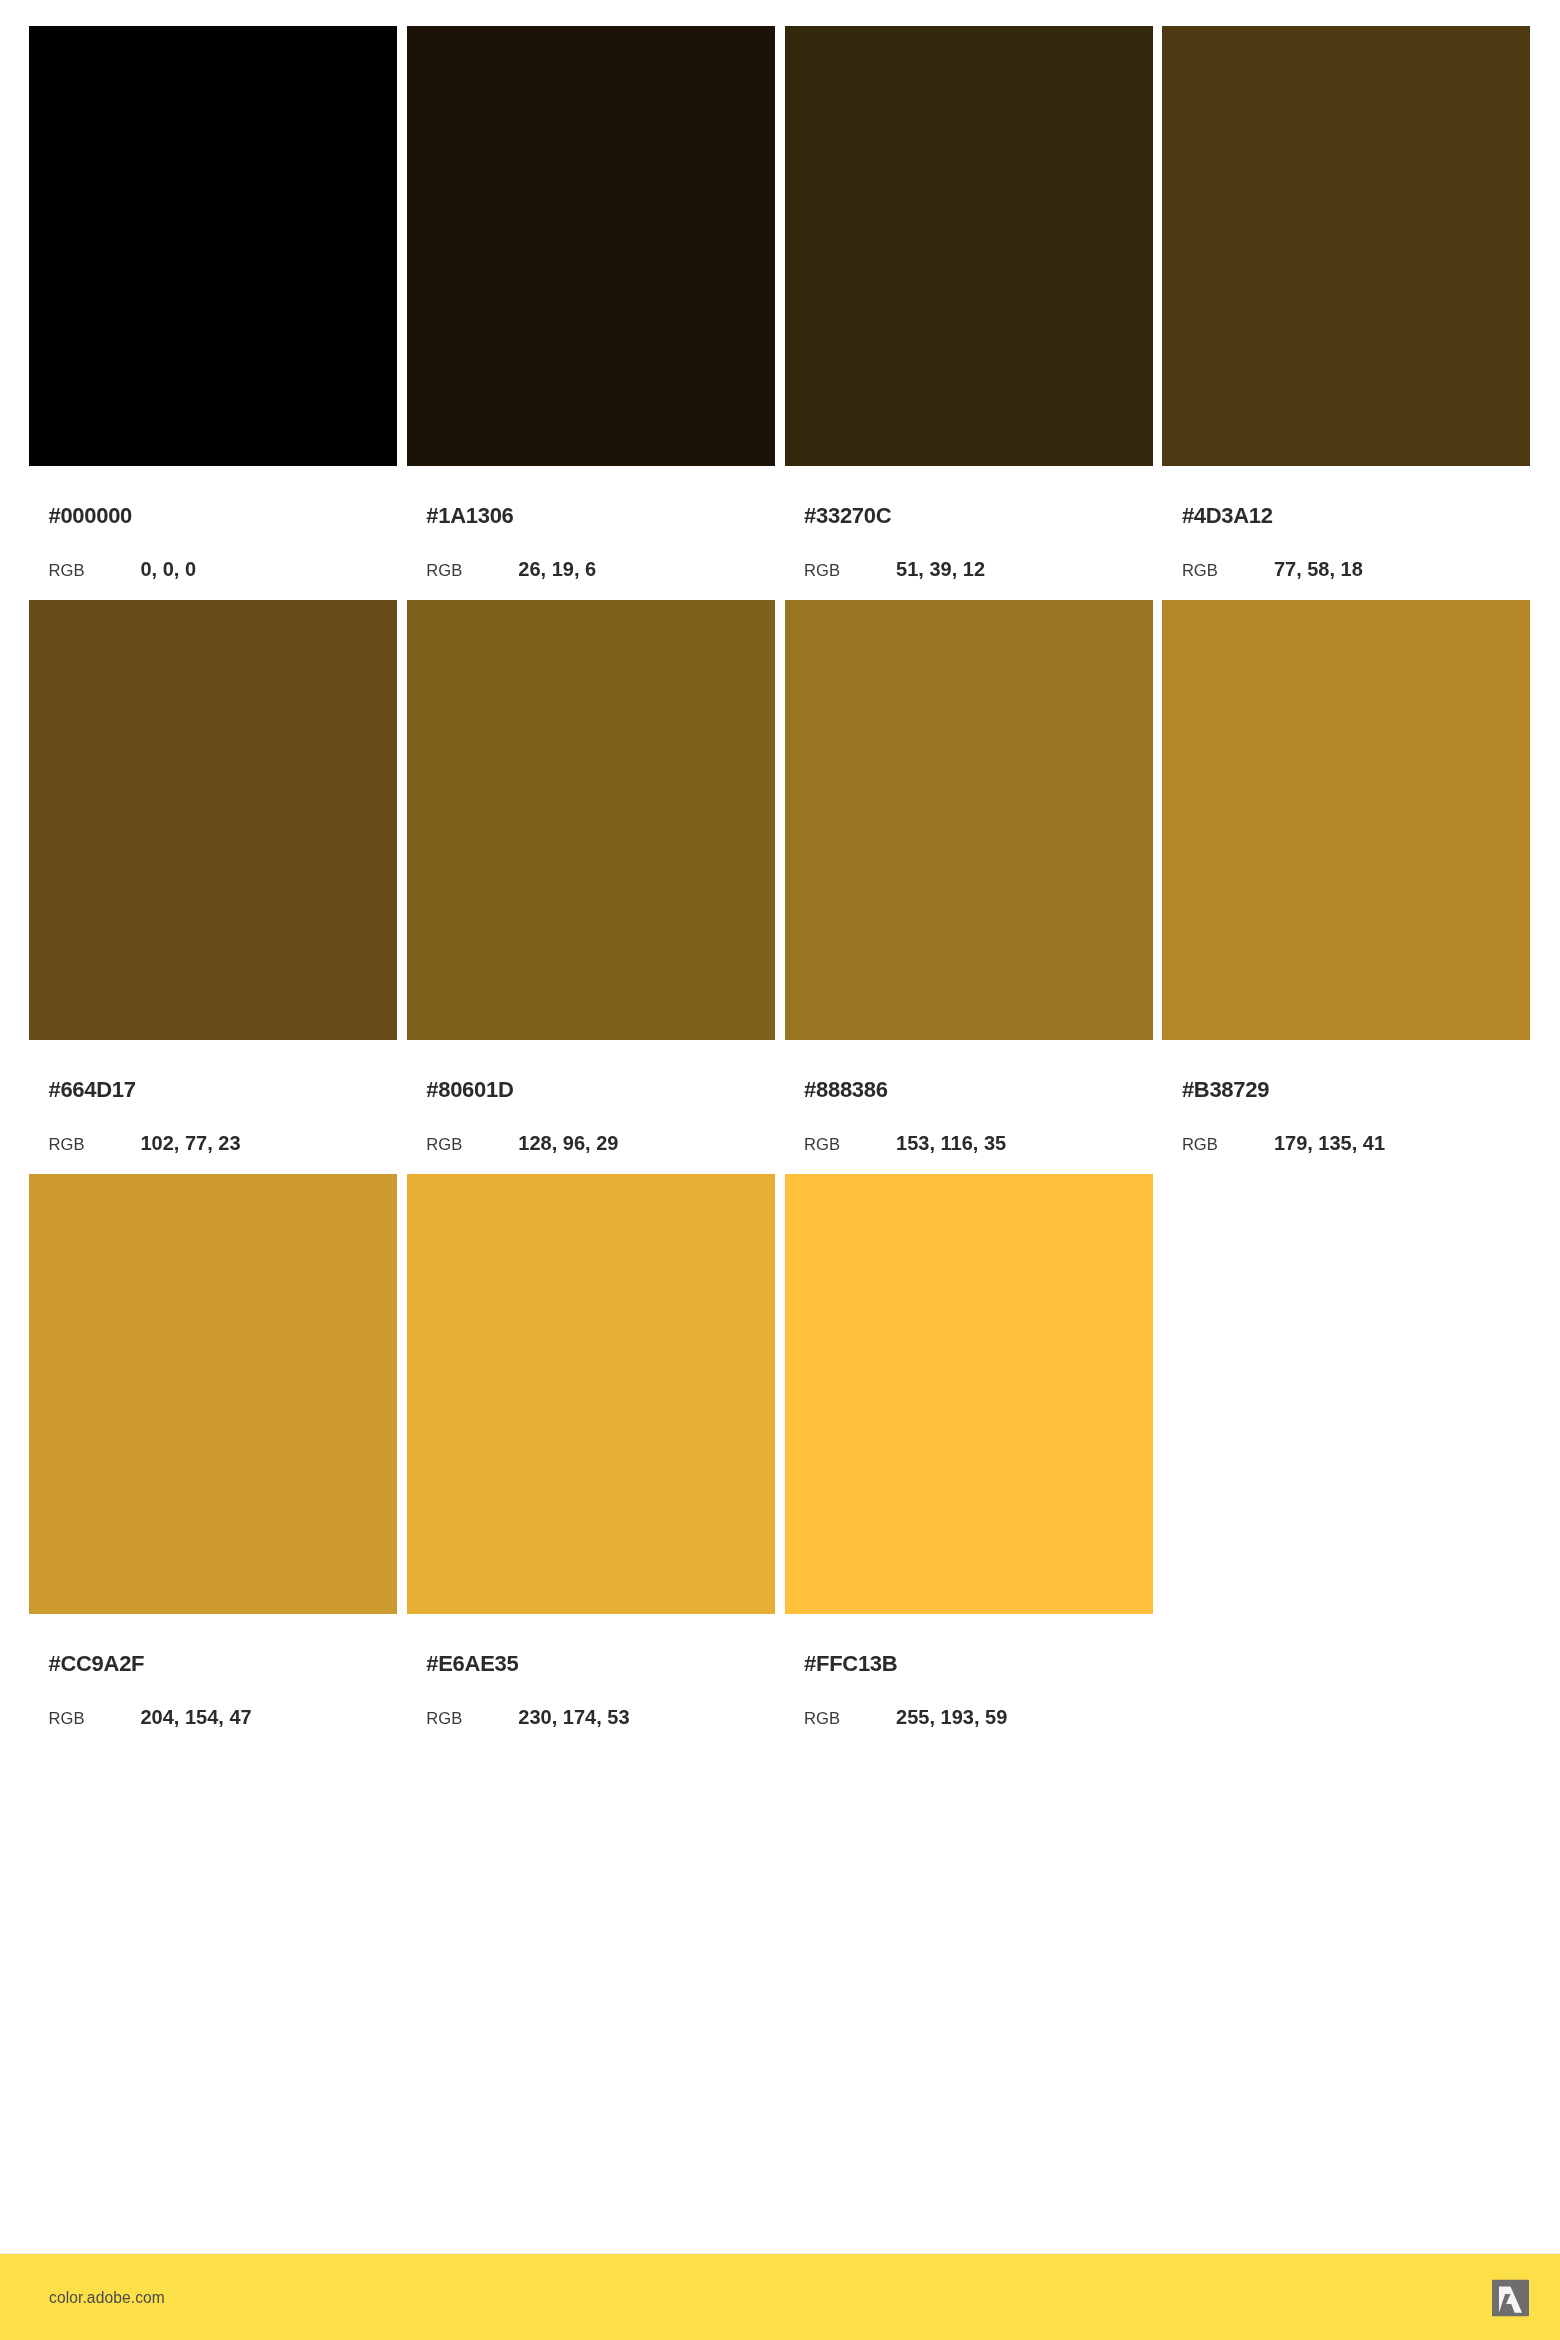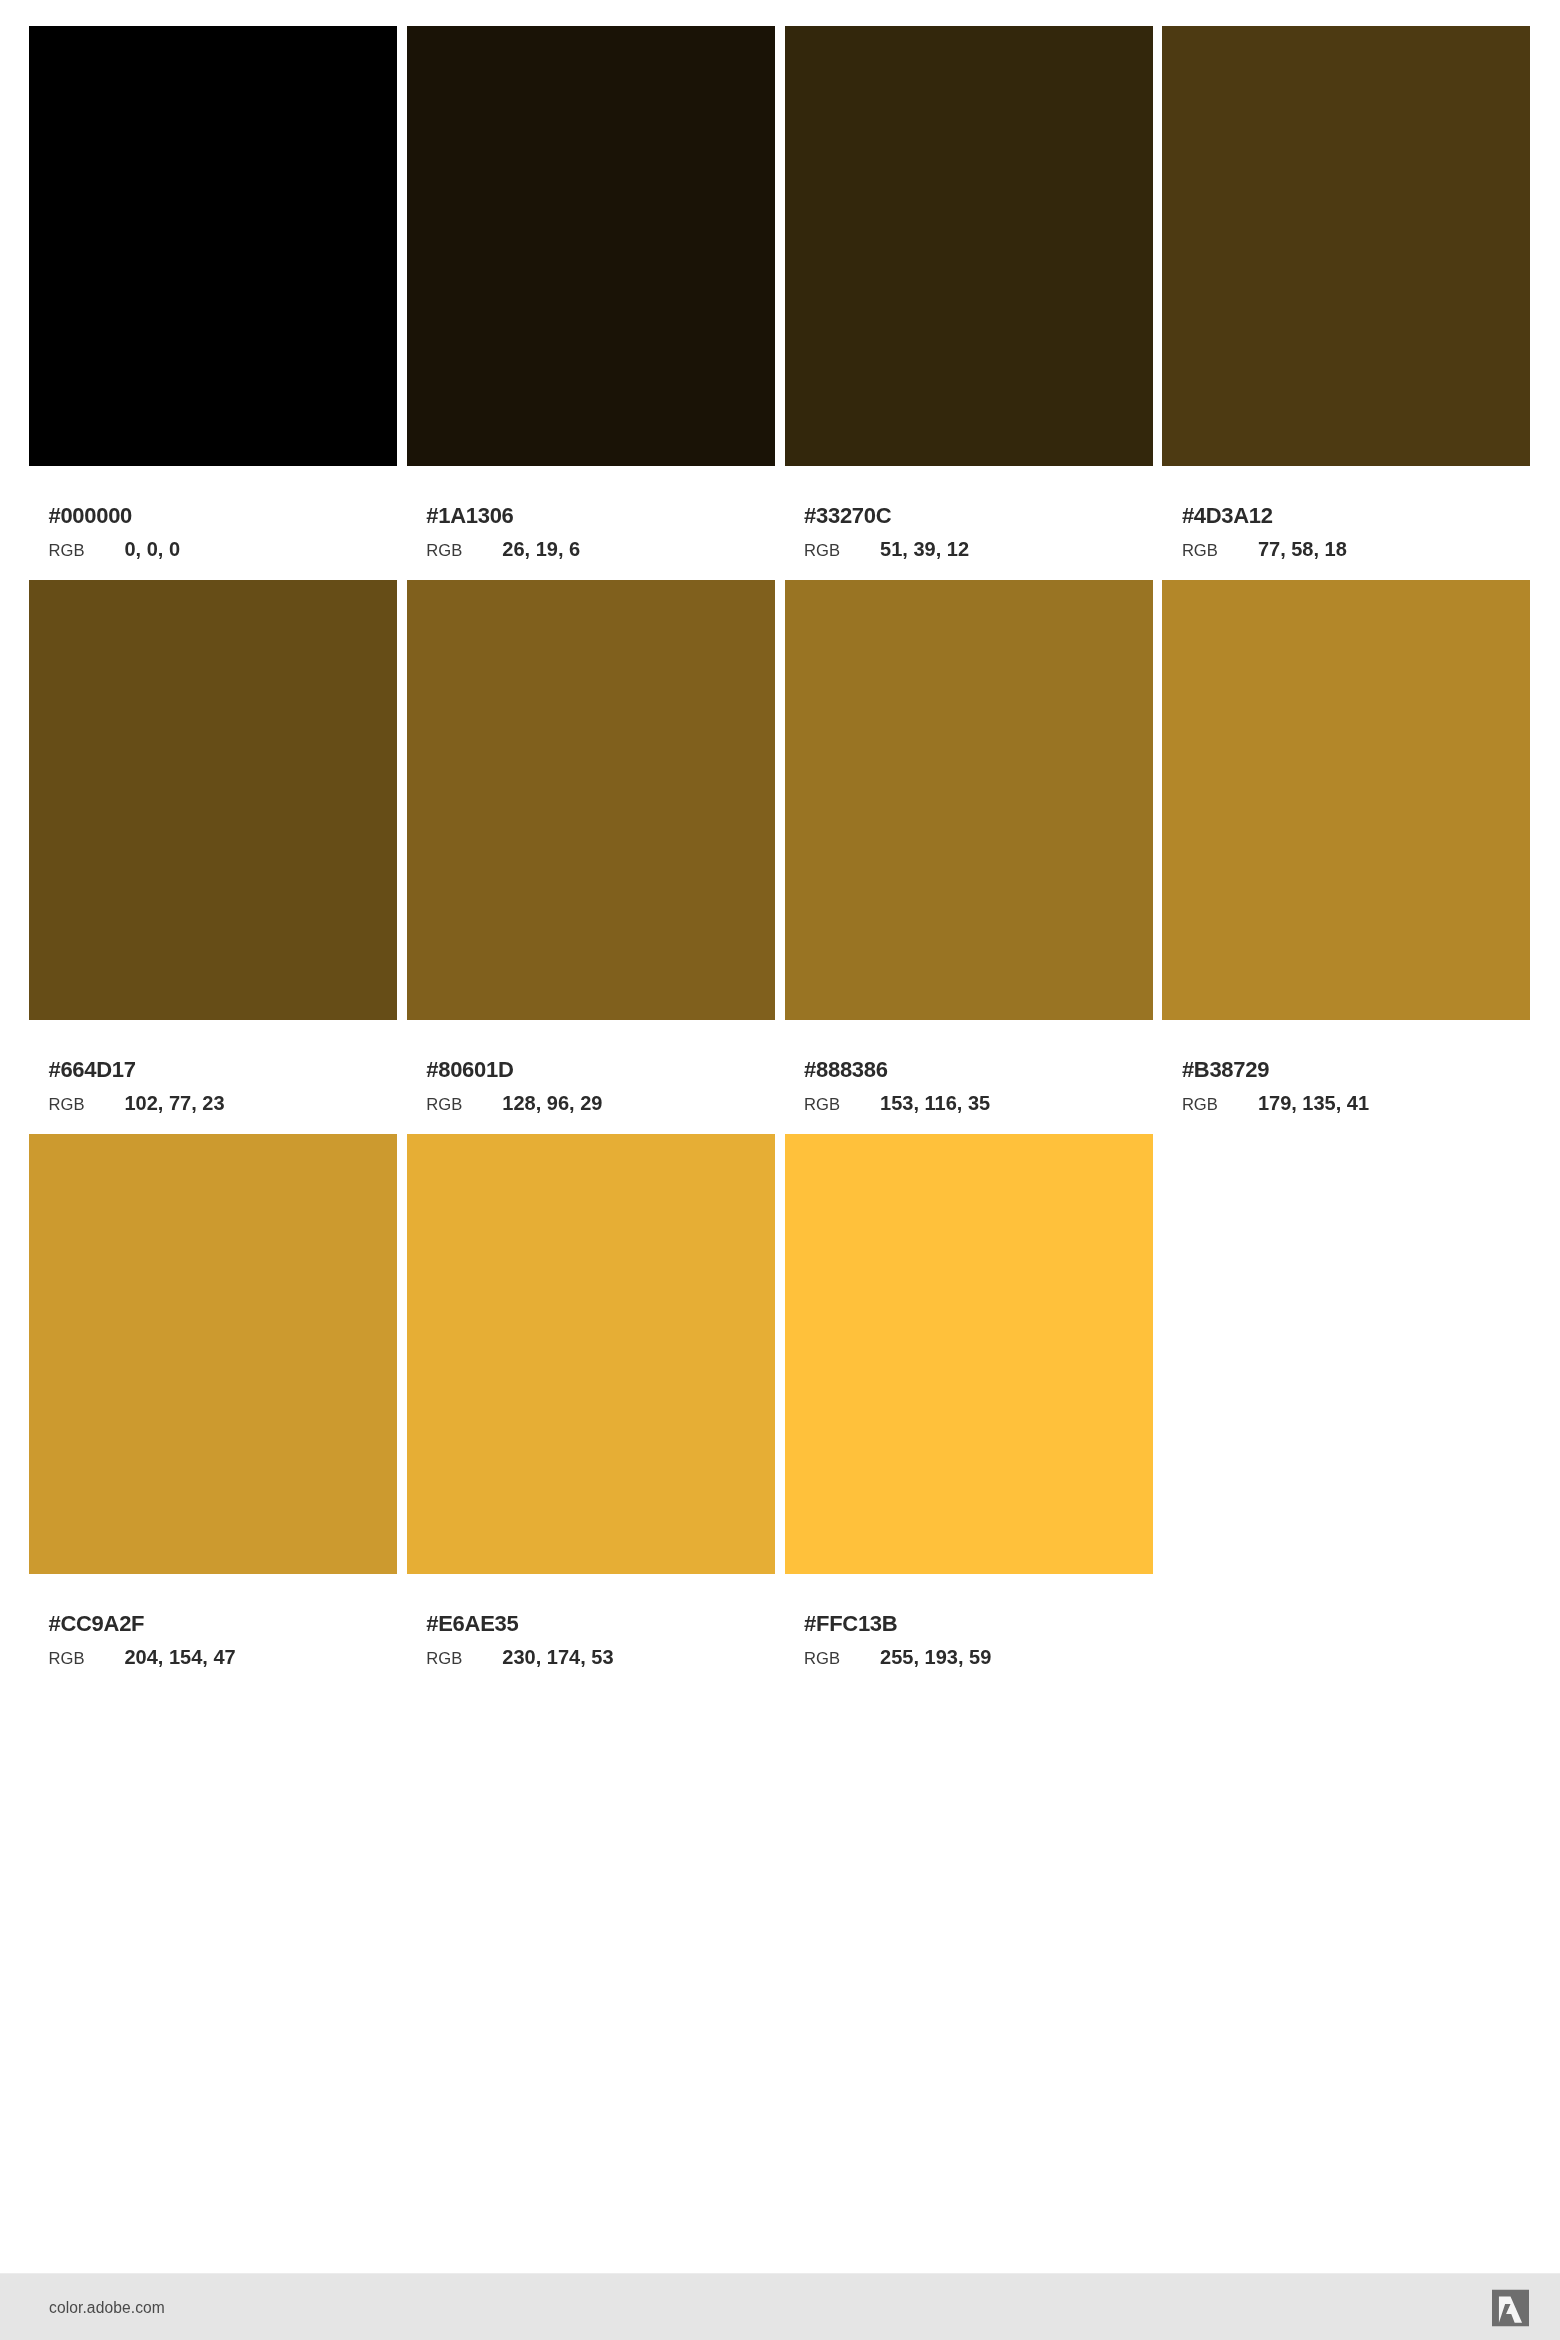--- a/index.html
+++ b/index.html
@@ -56,25 +56,26 @@
 
   .hex-label {
     font-size: 22px;
     font-weight: bold;
     color: #2b2b2b;
     letter-spacing: -0.3px;
     line-height: 1;
   }
 
   .rgb-line {
-    margin-top: 12px;
+    margin-top: 32px;
     display: flex;
     flex-direction: row;
     align-items: baseline;
     line-height: 1;
+    gap: 16px;
   }
 
   .rgb-key {
     font-size: 16.6px;
     font-weight: normal;
     color: #3a3a3a;
     width: 76px;
     flex: 0 0 76px;
   }
 
@@ -87,22 +88,22 @@
   .swatch-cell.is-empty .swatch-info {
     visibility: hidden;
   }
 
   
   #footer {
     position: absolute;
     left: 0;
     bottom: 0;
     width: 1560px;
-    height: 68px;
-    background: #e5e5e5;
+    height: 88px;
+    background: #fde047;
     border-top: 1px solid #ececec;
     box-sizing: border-box;
   }
 
   #footer-url {
     position: absolute;
     left: 49px;
     top: 50%;
     transform: translateY(-50%);
     font-size: 15.6px;

